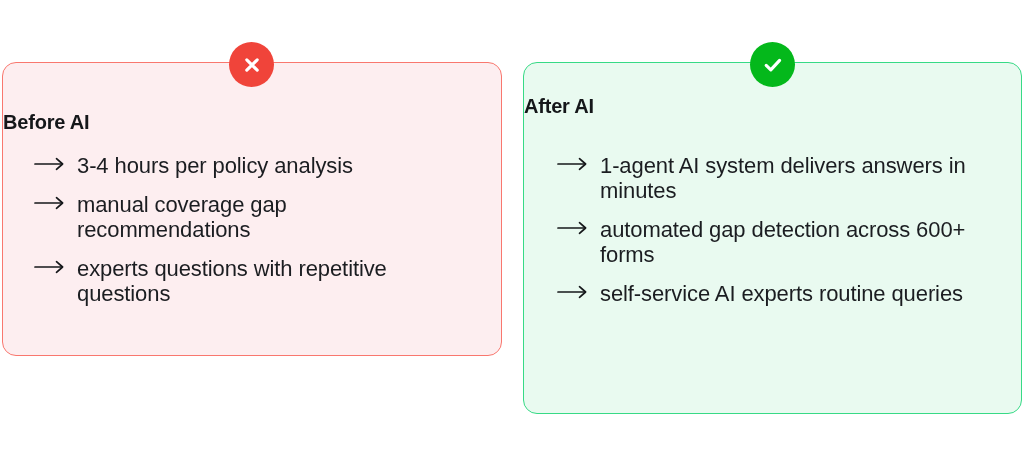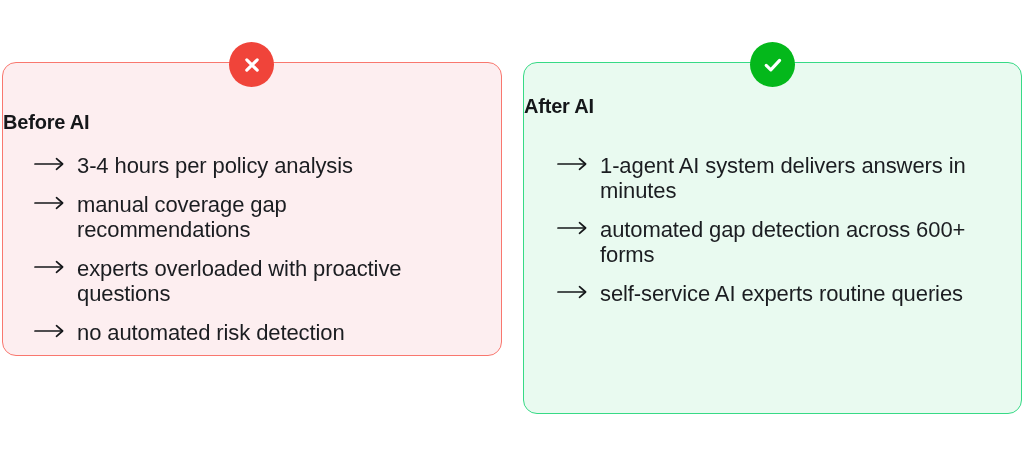--- a/index.html
+++ b/index.html
@@ -151,30 +151,21 @@
         </span>
         <span class="bullet-text">manual coverage gap recommendations</span>
       </li>
       <li class="bullet-item">
         <span class="bullet-arrow">
           <svg width="32" height="18" viewBox="0 0 32 18" aria-hidden="true">
             <path d="M1 9 H28" stroke="currentColor" stroke-width="1.7" stroke-linecap="round" fill="none"></path>
             <path d="M22.5 3.7 L28.6 9 L22.5 14.3" stroke="currentColor" stroke-width="1.7" stroke-linecap="round" stroke-linejoin="round" fill="none"></path>
           </svg>
         </span>
-        <span class="bullet-text">experts overloaded with proactive questions</span>
-      </li>
-      <li class="bullet-item">
-        <span class="bullet-arrow">
-          <svg width="32" height="18" viewBox="0 0 32 18" aria-hidden="true">
-            <path d="M1 9 H28" stroke="currentColor" stroke-width="1.7" stroke-linecap="round" fill="none"></path>
-            <path d="M22.5 3.7 L28.6 9 L22.5 14.3" stroke="currentColor" stroke-width="1.7" stroke-linecap="round" stroke-linejoin="round" fill="none"></path>
-          </svg>
-        </span>
-        <span class="bullet-text">no automated risk detection</span>
+        <span class="bullet-text">experts questions with repetitive questions</span>
       </li>
     </ul>
   </div>
 
   <div class="card card--after">
     <div class="card-title">After AI</div>
     <ul class="bullet-list">
       <li class="bullet-item">
         <span class="bullet-arrow">
           <svg width="32" height="18" viewBox="0 0 32 18" aria-hidden="true">

